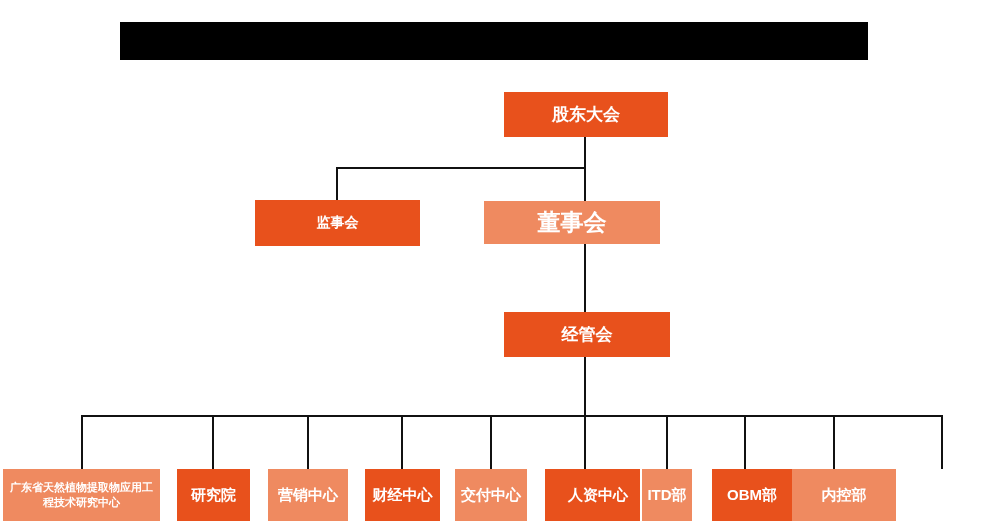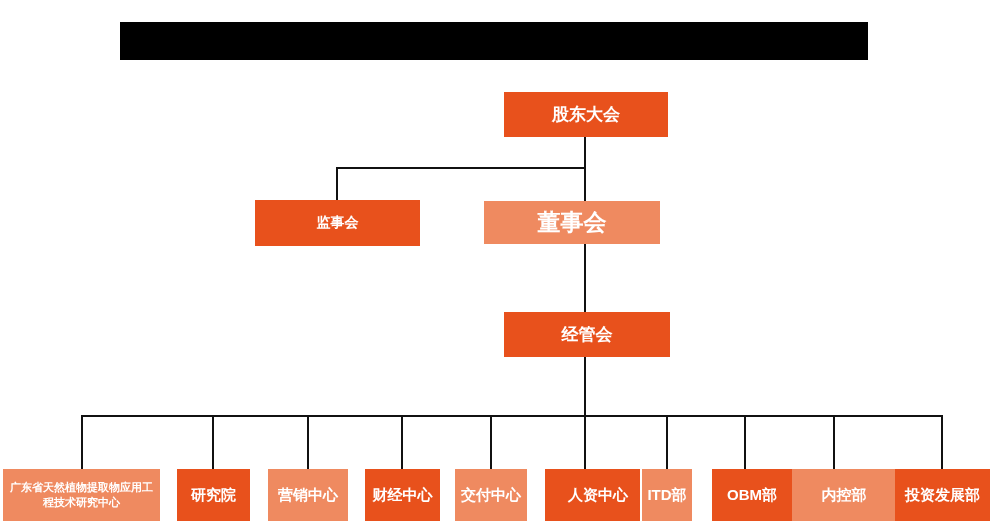--- a/index.html
+++ b/index.html
@@ -89,15 +89,14 @@
 
   <div class="node light dept d0">广东省天然植物提取物应用工程技术研究中心</div>
   <div class="node dark  dept d1">研究院</div>
   <div class="node light dept d2">营销中心</div>
   <div class="node dark  dept d3">财经中心</div>
   <div class="node light dept d4">交付中心</div>
   <div class="node dark  dept d5">人资中心</div>
   <div class="node light dept d6">ITD部</div>
   <div class="node dark  dept d7">OBM部</div>
   <div class="node light dept d8">内控部</div>
-  <div class="node dark  dept d9">投资发展部</div>
 
 </div>
 
 </body></html>

